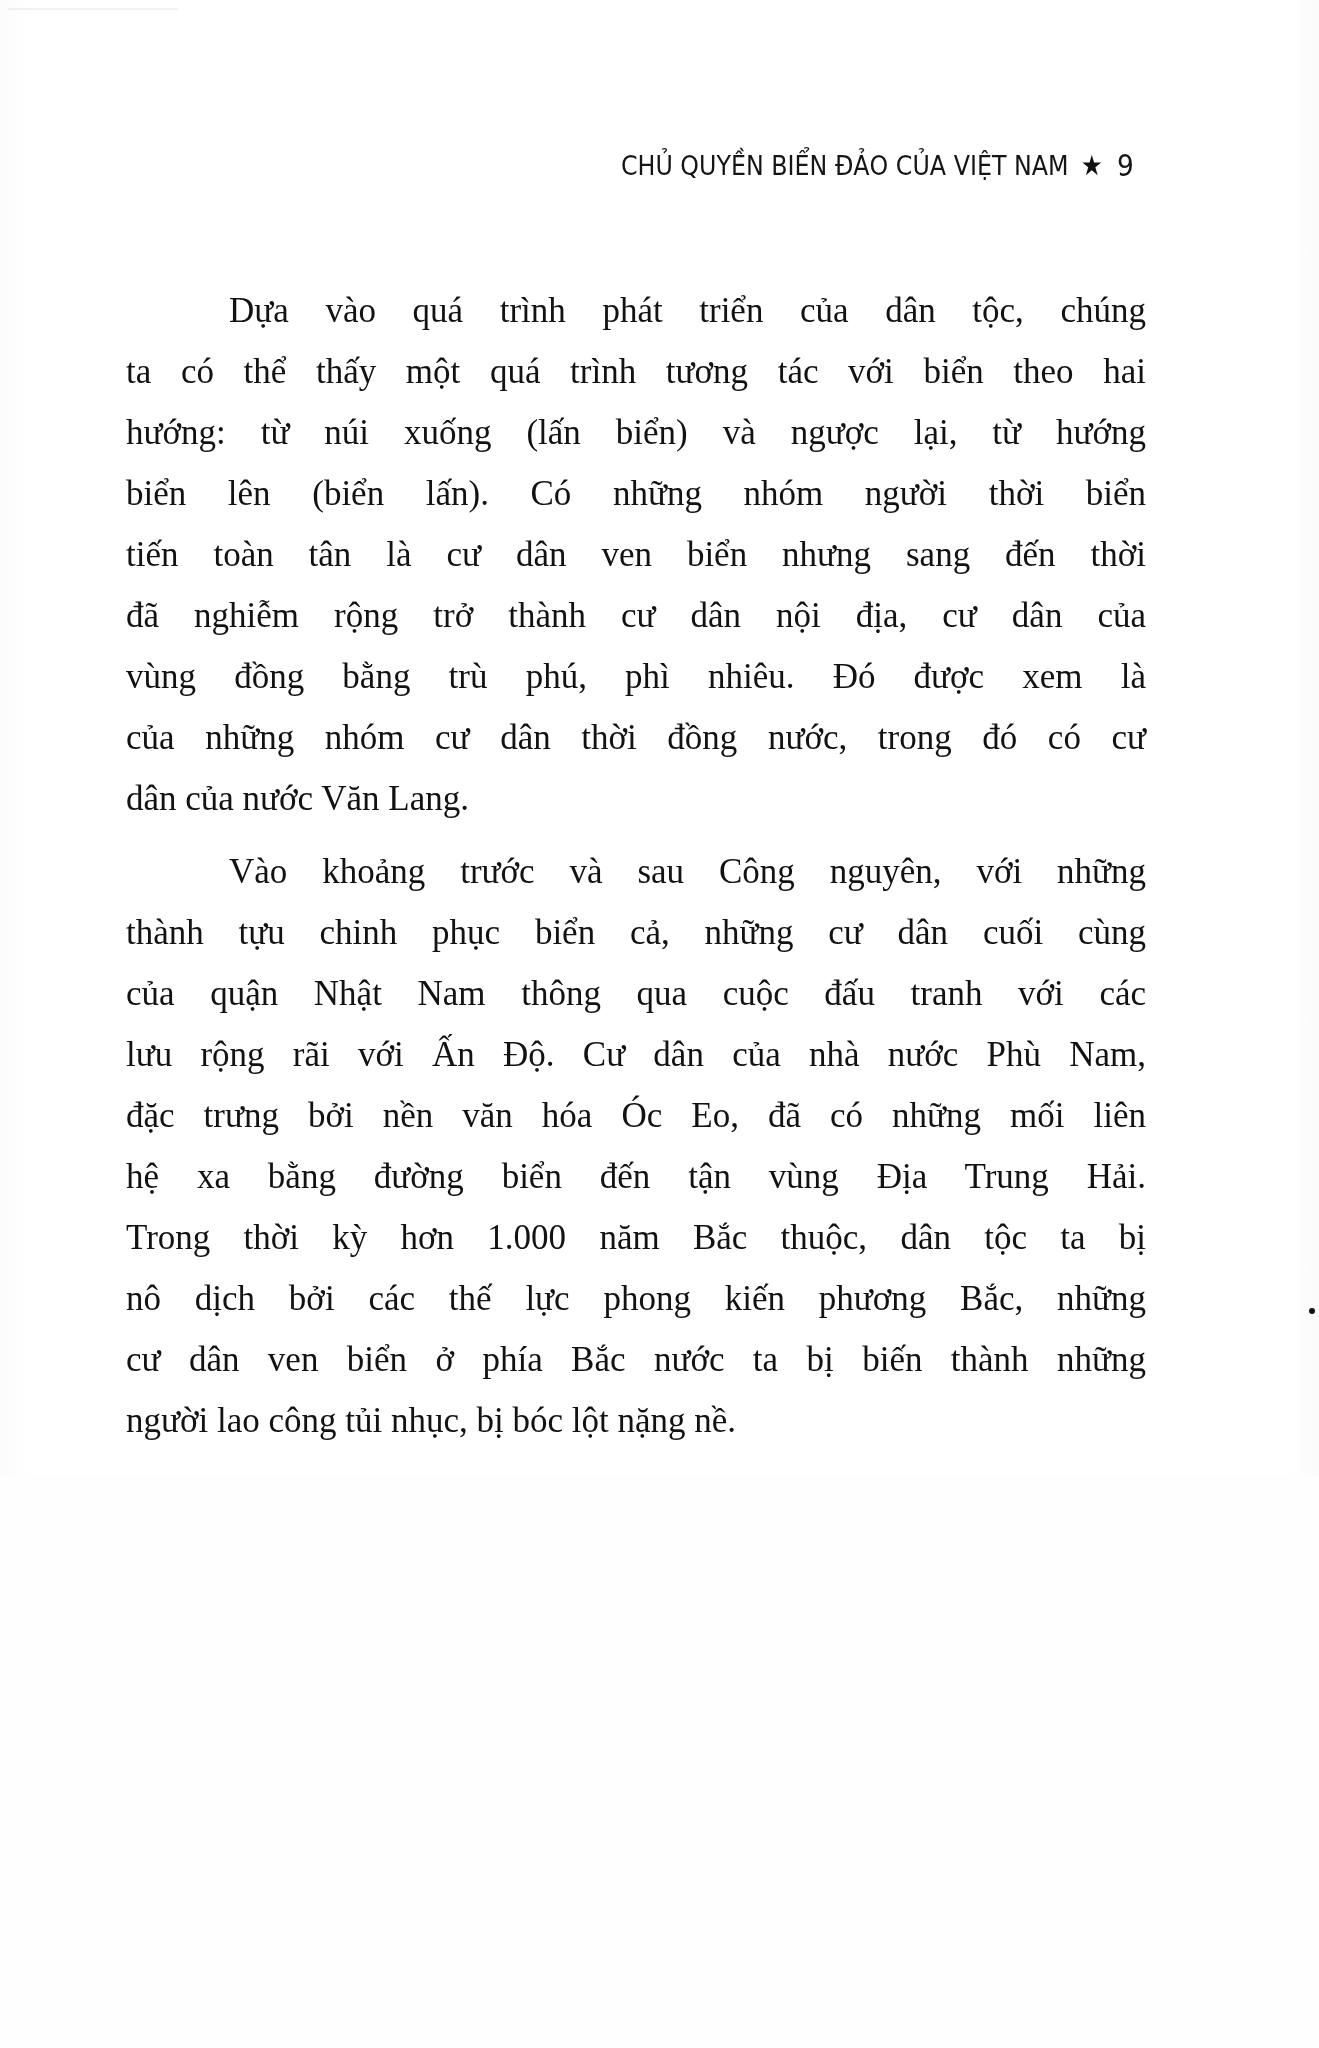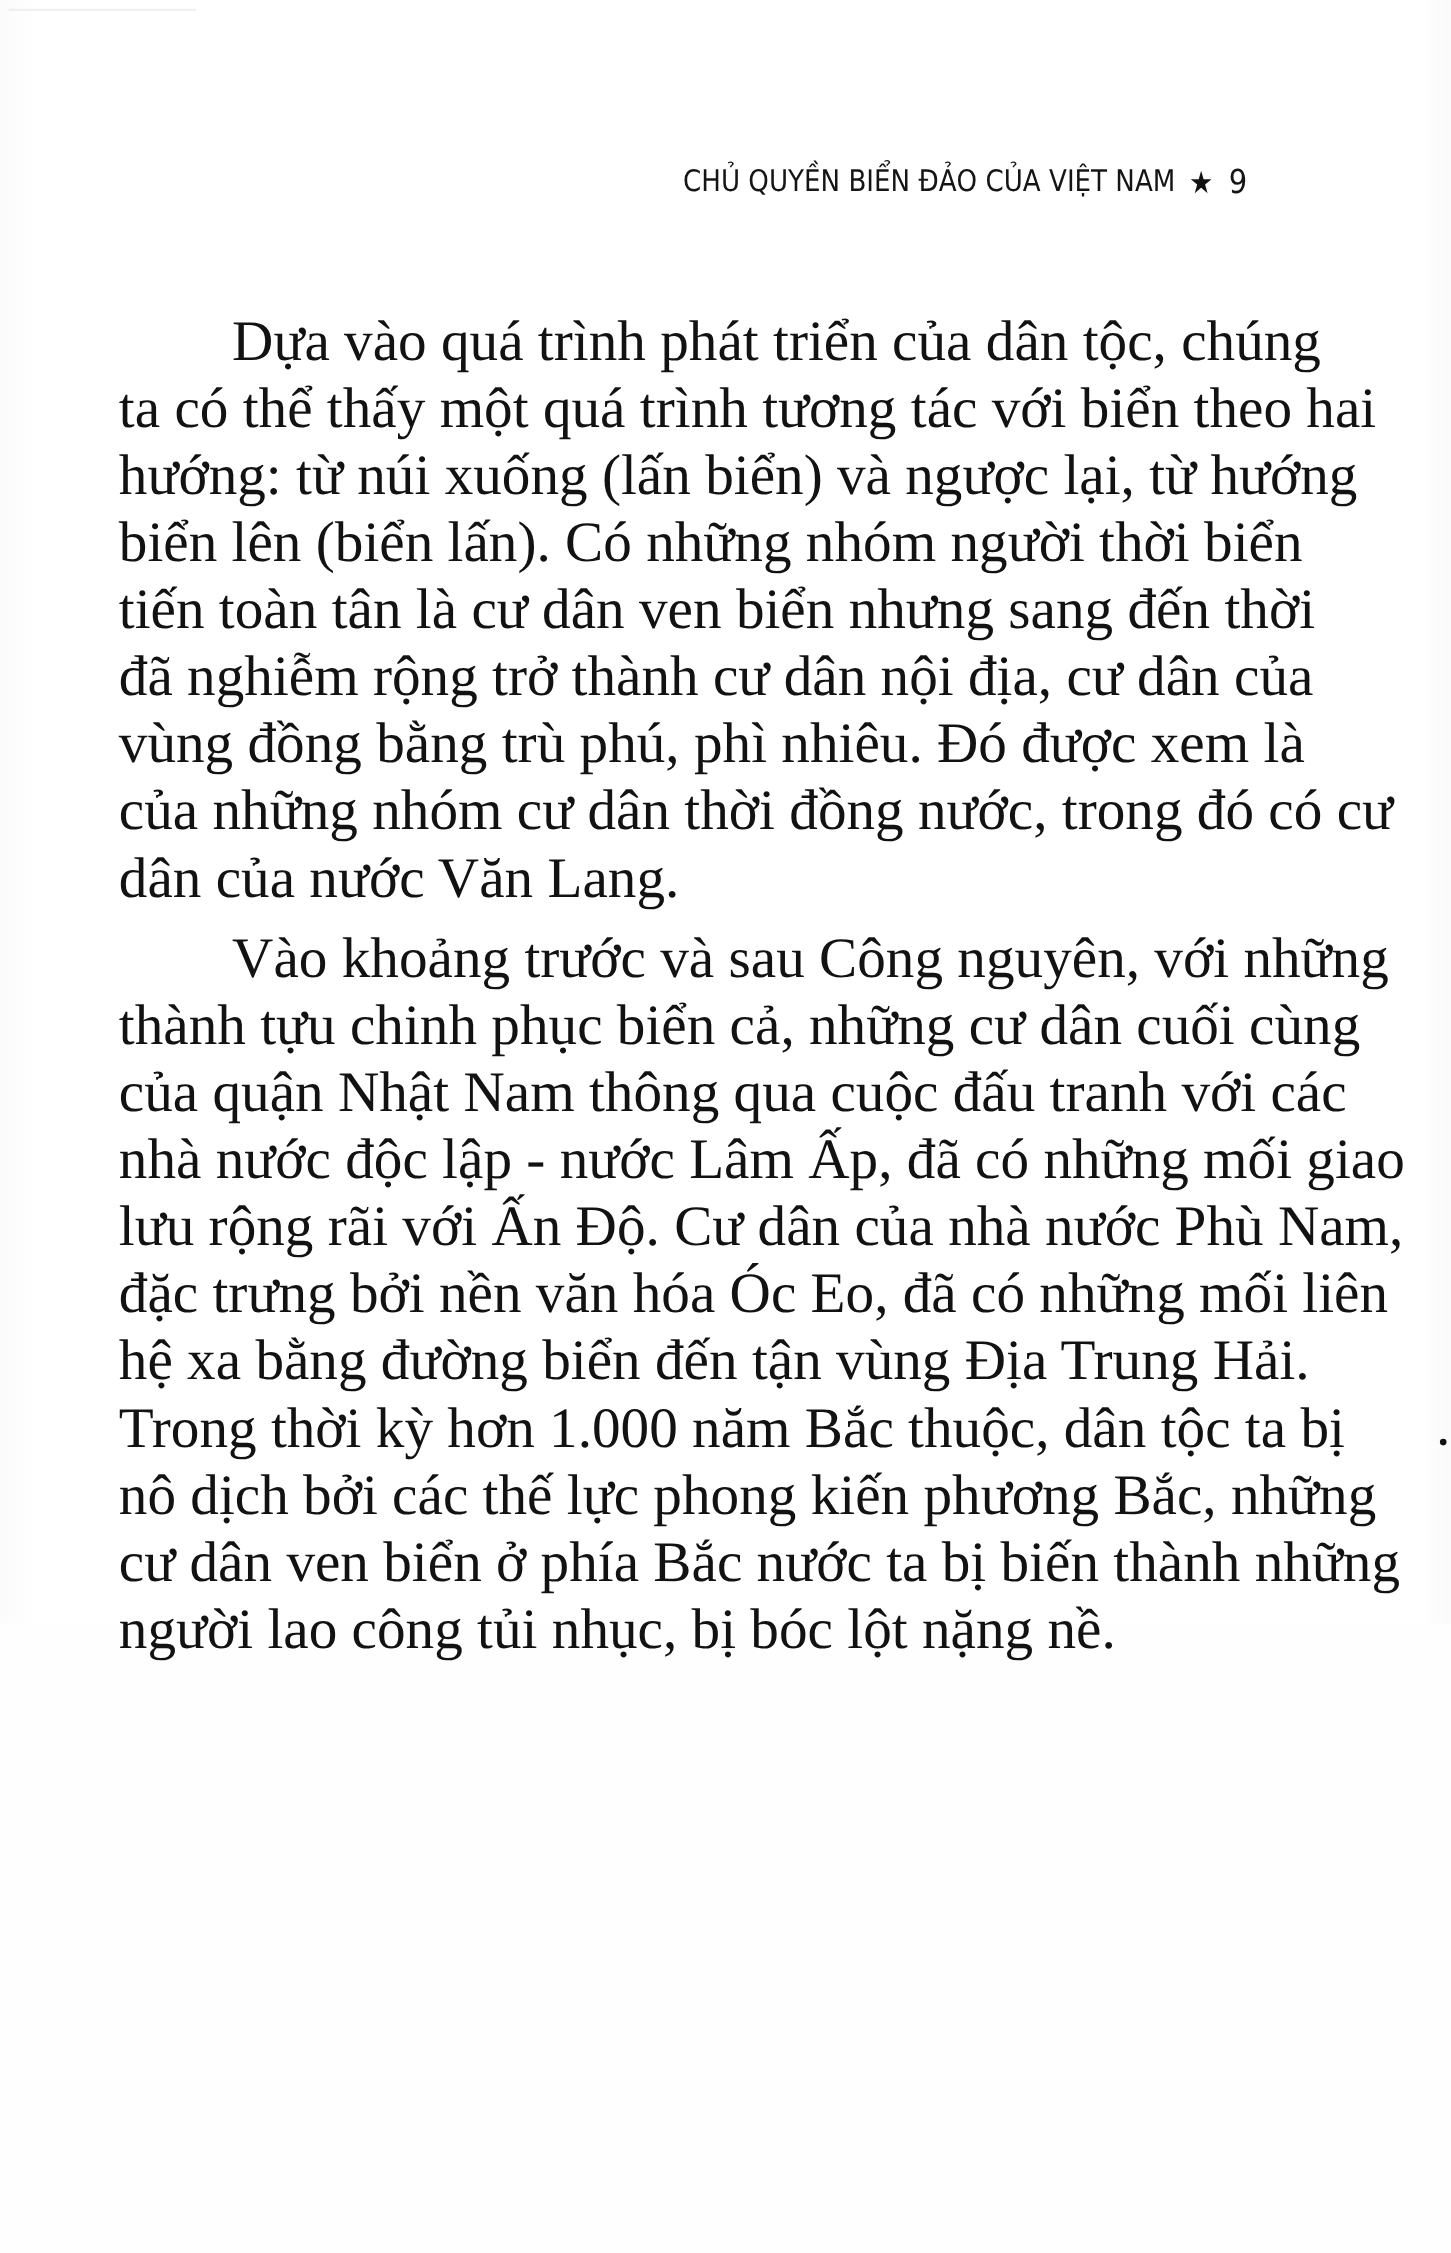--- a/index.html
+++ b/index.html
@@ -46,25 +46,25 @@
     .running-header .star {
       font-size: 28px;
       color: #111;
     }
     .running-header .page-num {
       font-size: 30px;
       margin-left: 2px;
     }
     .body-text {
       position: absolute;
-      left: 108px;
+      left: 126px;
       top: 280px;
       width: 1020px;
       font-family: "Liberation Serif", serif;
-      font-size: 52px;
+      font-size: 35px;
       color: #121212;
     }
     .line {
       height: 61px;
       line-height: 61px;
       text-align: justify;
       text-align-last: justify;
       white-space: nowrap;
       overflow: visible;
     }
@@ -111,21 +111,20 @@
       <div class="line">vùng đồng bằng trù phú, phì nhiêu. Đó được xem là</div>
       <div class="line">của những nhóm cư dân thời đồng nước, trong đó có cư</div>
       <div class="line last">dân của nước Văn Lang.</div>
     </div>
     <div class="para-gap"></div>
 
     <div>
       <div class="line indent">Vào khoảng trước và sau Công nguyên, với những</div>
       <div class="line">thành tựu chinh phục biển cả, những cư dân cuối cùng</div>
       <div class="line">của quận Nhật Nam thông qua cuộc đấu tranh với các</div>
-      <div class="line">nhà nước độc lập - nước Lâm Ấp, đã có những mối giao</div>
       <div class="line">lưu rộng rãi với Ấn Độ. Cư dân của nhà nước Phù Nam,</div>
       <div class="line">đặc trưng bởi nền văn hóa Óc Eo, đã có những mối liên</div>
       <div class="line">hệ xa bằng đường biển đến tận vùng Địa Trung Hải.</div>
       <div class="line">Trong thời kỳ hơn 1.000 năm Bắc thuộc, dân tộc ta bị</div>
       <div class="line">nô dịch bởi các thế lực phong kiến phương Bắc, những</div>
       <div class="line">cư dân ven biển ở phía Bắc nước ta bị biến thành những</div>
       <div class="line last">người lao công tủi nhục, bị bóc lột nặng nề.</div>
     </div>
     <div class="para-gap"></div>
 

